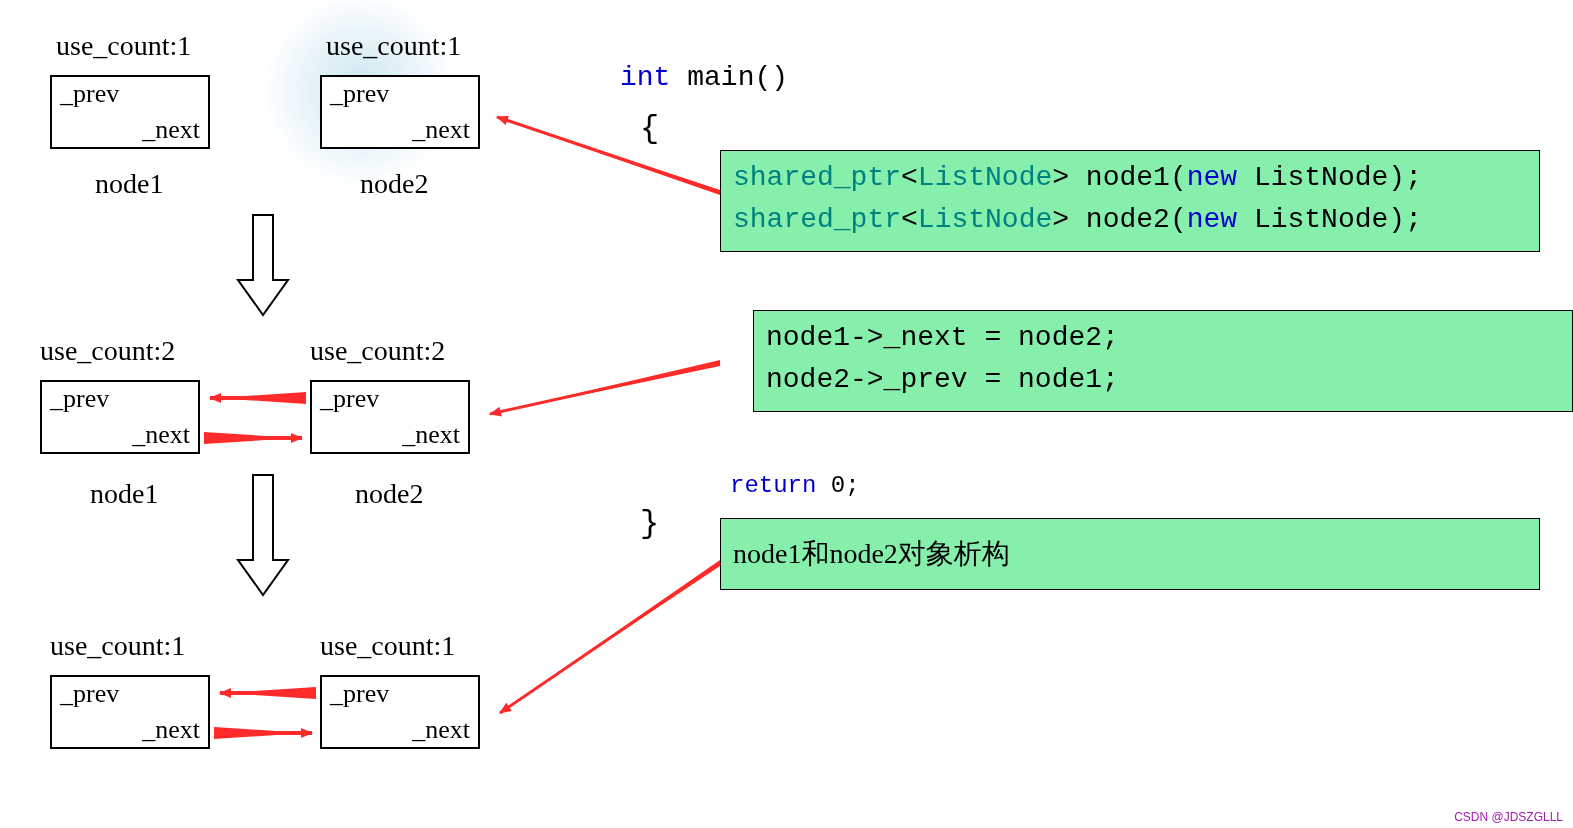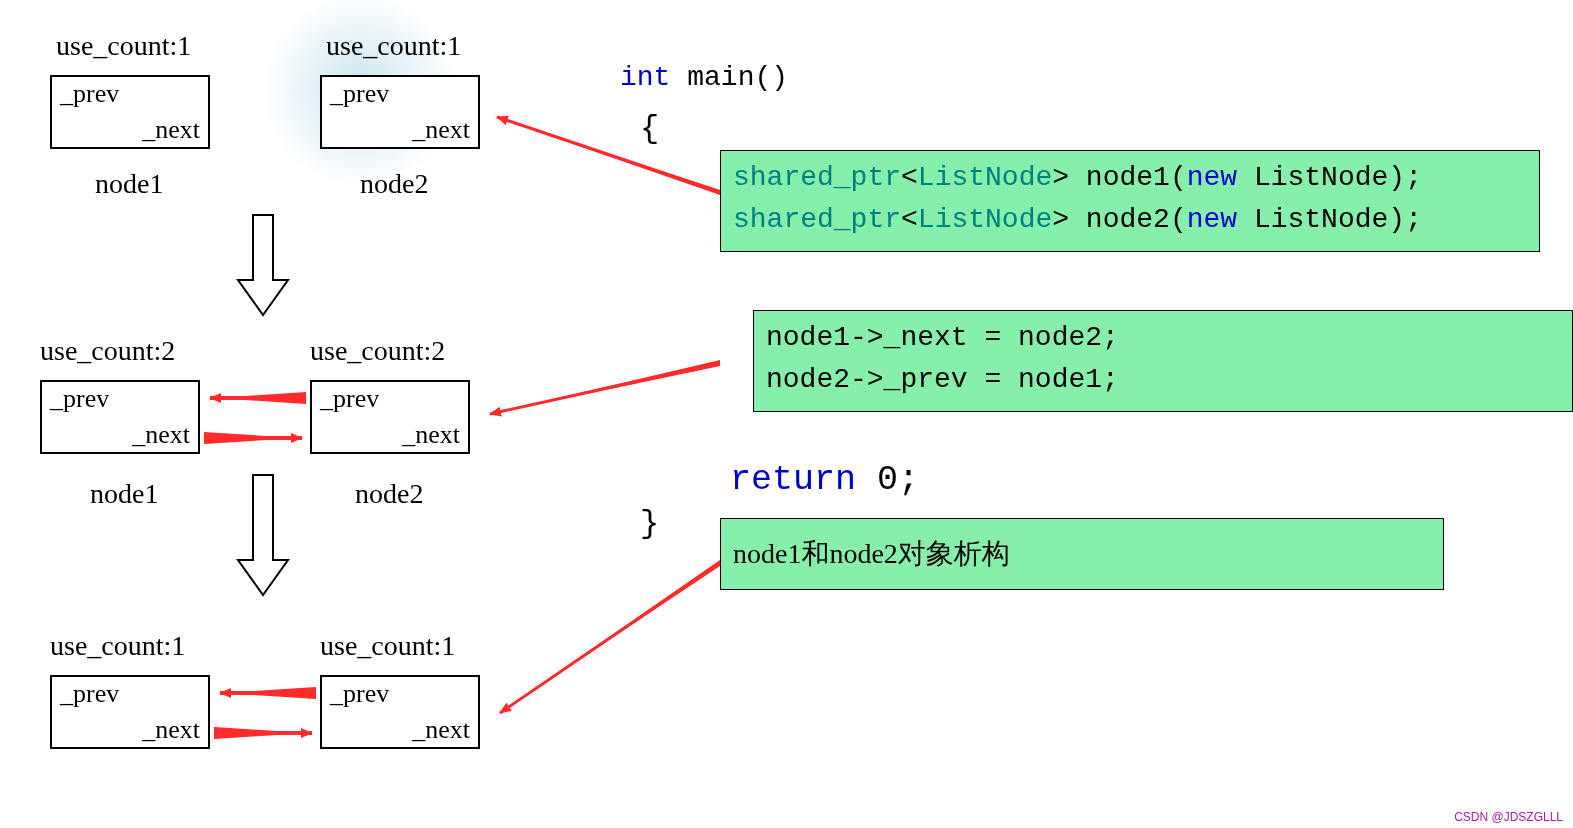--- a/index.html
+++ b/index.html
@@ -119,26 +119,26 @@
   <div class="code-line">
     <span class="c-teal">shared_ptr</span><span>&lt;</span><span class="c-teal">ListNode</span><span>&gt; node2(</span><span class="c-blue">new</span><span> ListNode);</span>
   </div>
 </div>
 
 <div class="code-box" style="left:720px; top:310px; width:820px; height:102px;margin-left:33px;">
   <div class="code-line">node1-&gt;_next = node2;</div>
   <div class="code-line">node2-&gt;_prev = node1;</div>
 </div>
 
-<div class="label mono" style="left:730px; top:460px; font-size:35px;">
+<div class="label mono" style="left:730px; top:472px; font-size:24px;">
   <span class="c-blue">return</span><span> 0;</span>
 </div>
 <div class="label mono" style="left:640px; top:505px; font-size:32px;">}</div>
 
-<div class="code-box" style="left:720px; top:518px; width:724px; height:72px; padding-top:14px;">
+<div class="code-box" style="left:720px; top:518px; width:820px; height:72px; padding-top:14px;">
   <div class="code-line" style="font-family:'SimSun',serif;">node1和node2对象析构</div>
 </div>
 
 <div class="wm-text">CSDN @JDSZGLLL</div>
 
 <svg class="arrows">
   <defs>
     <marker id="red-arrow" markerWidth="12" markerHeight="10" refX="11" refY="5" orient="auto" markerUnits="userSpaceOnUse">
       <path d="M0,0 L12,5 L0,10 Z" fill="#ff2a2a"></path>
     </marker>

